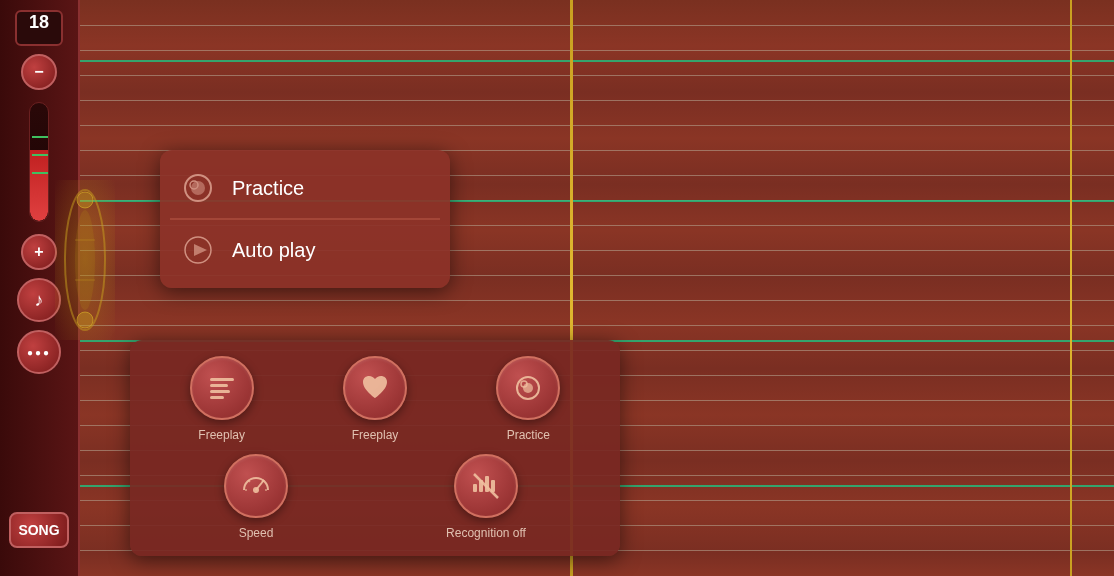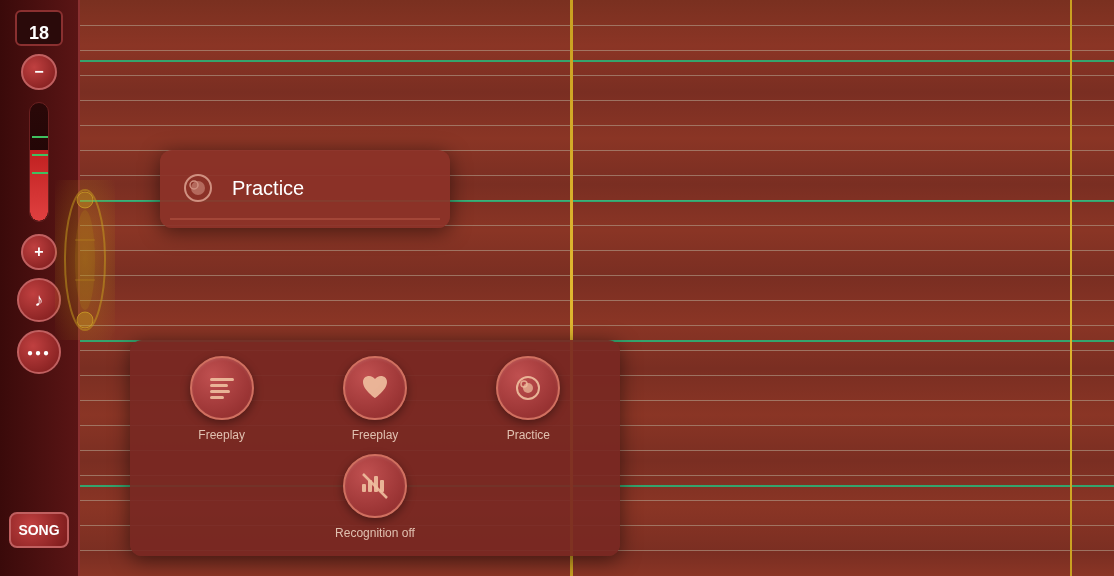--- a/index.html
+++ b/index.html
@@ -92,21 +92,21 @@
     .number-badge {
       background: #2a0a0a;
       border: 2px solid #8a3030;
       border-radius: 6px;
       color: #fff;
       font-size: 18px;
       font-weight: bold;
       width: 48px;
       height: 36px;
       display: flex;
-      align-items: flex-end;
+      align-items: flex-start;
       justify-content: center;
     }
 
     
     .volume-area {
       display: flex;
       flex-direction: column;
       align-items: center;
       gap: 4px;
       margin: 4px 0;
@@ -380,20 +380,29 @@
       <svg width="30" height="30" viewBox="0 0 30 30">
         <circle cx="15" cy="15" r="13" fill="none" stroke="#d09080" stroke-width="2"></circle>
         <circle cx="15" cy="15" r="7" fill="#d09080" opacity="0.6"></circle>
         <circle cx="11" cy="12" r="4" fill="none" stroke="#d09080" stroke-width="1.5"></circle>
       </svg>
     </div>
     <span class="mode-label">Practice</span>
   </div>
   <div class="mode-divider"></div>
   <div class="mode-divider"></div>
+  <div class="mode-item">
+    <div class="mode-icon">
+      <svg width="30" height="30" viewBox="0 0 30 30">
+        <circle cx="15" cy="15" r="13" fill="none" stroke="#d09080" stroke-width="1.5"></circle>
+        <polygon points="11,9 24,15 11,21" fill="#d09080" opacity="0.8"></polygon>
+      </svg>
+    </div>
+    <span class="mode-label">Auto play</span>
+  </div>
 </div>
 
 <div class="controls-panel">
 
   <div class="controls-row">
     <div class="control-item">
       <div class="control-btn">
         <svg width="36" height="36" viewBox="0 0 36 36">
           <rect x="6" y="8" width="24" height="3" rx="1.5" fill="#f0c0a0" opacity="0.9"></rect>
           <rect x="6" y="14" width="18" height="3" rx="1.5" fill="#f0c0a0" opacity="0.9"></rect>
@@ -422,20 +431,34 @@
       <span class="control-label">Practice</span>
     </div>
   </div>
 
   <div class="controls-separator"></div>
 
   <div class="controls-row">
     <div class="control-item">
       <div class="control-btn">
         <svg width="36" height="36" viewBox="0 0 36 36">
+          <path d="M6 22 A12 12 0 0 1 30 22" fill="none" stroke="#f0c0a0" stroke-width="2" opacity="0.9"></path>
+          <line x1="18" y1="22" x2="26" y2="12" stroke="#f0c0a0" stroke-width="2" opacity="0.9"></line>
+          <circle cx="18" cy="22" r="3" fill="#f0c0a0" opacity="0.9"></circle>
+          <line x1="9" y1="22" x2="7" y2="22" stroke="#f0c0a0" stroke-width="1.5" opacity="0.7"></line>
+          <line x1="27" y1="22" x2="29" y2="22" stroke="#f0c0a0" stroke-width="1.5" opacity="0.7"></line>
+          <line x1="12" y1="14" x2="10" y2="12" stroke="#f0c0a0" stroke-width="1.5" opacity="0.7"></line>
+          <line x1="24" y1="14" x2="26" y2="12" stroke="#f0c0a0" stroke-width="1.5" opacity="0.7"></line>
+        </svg>
+      </div>
+      <span class="control-label">Speed</span>
+    </div>
+    <div class="control-item">
+      <div class="control-btn">
+        <svg width="36" height="36" viewBox="0 0 36 36">
           <rect x="5" y="16" width="4" height="8" rx="1" fill="#f0c0a0" opacity="0.9"></rect>
           <rect x="11" y="12" width="4" height="12" rx="1" fill="#f0c0a0" opacity="0.9"></rect>
           <rect x="17" y="8" width="4" height="16" rx="1" fill="#f0c0a0" opacity="0.9"></rect>
           <rect x="23" y="12" width="4" height="12" rx="1" fill="#f0c0a0" opacity="0.9"></rect>
           <line x1="6" y1="6" x2="30" y2="30" stroke="#f0c0a0" stroke-width="2.5" opacity="0.9"></line>
         </svg>
       </div>
       <span class="control-label">Recognition off</span>
     </div>
   </div>

